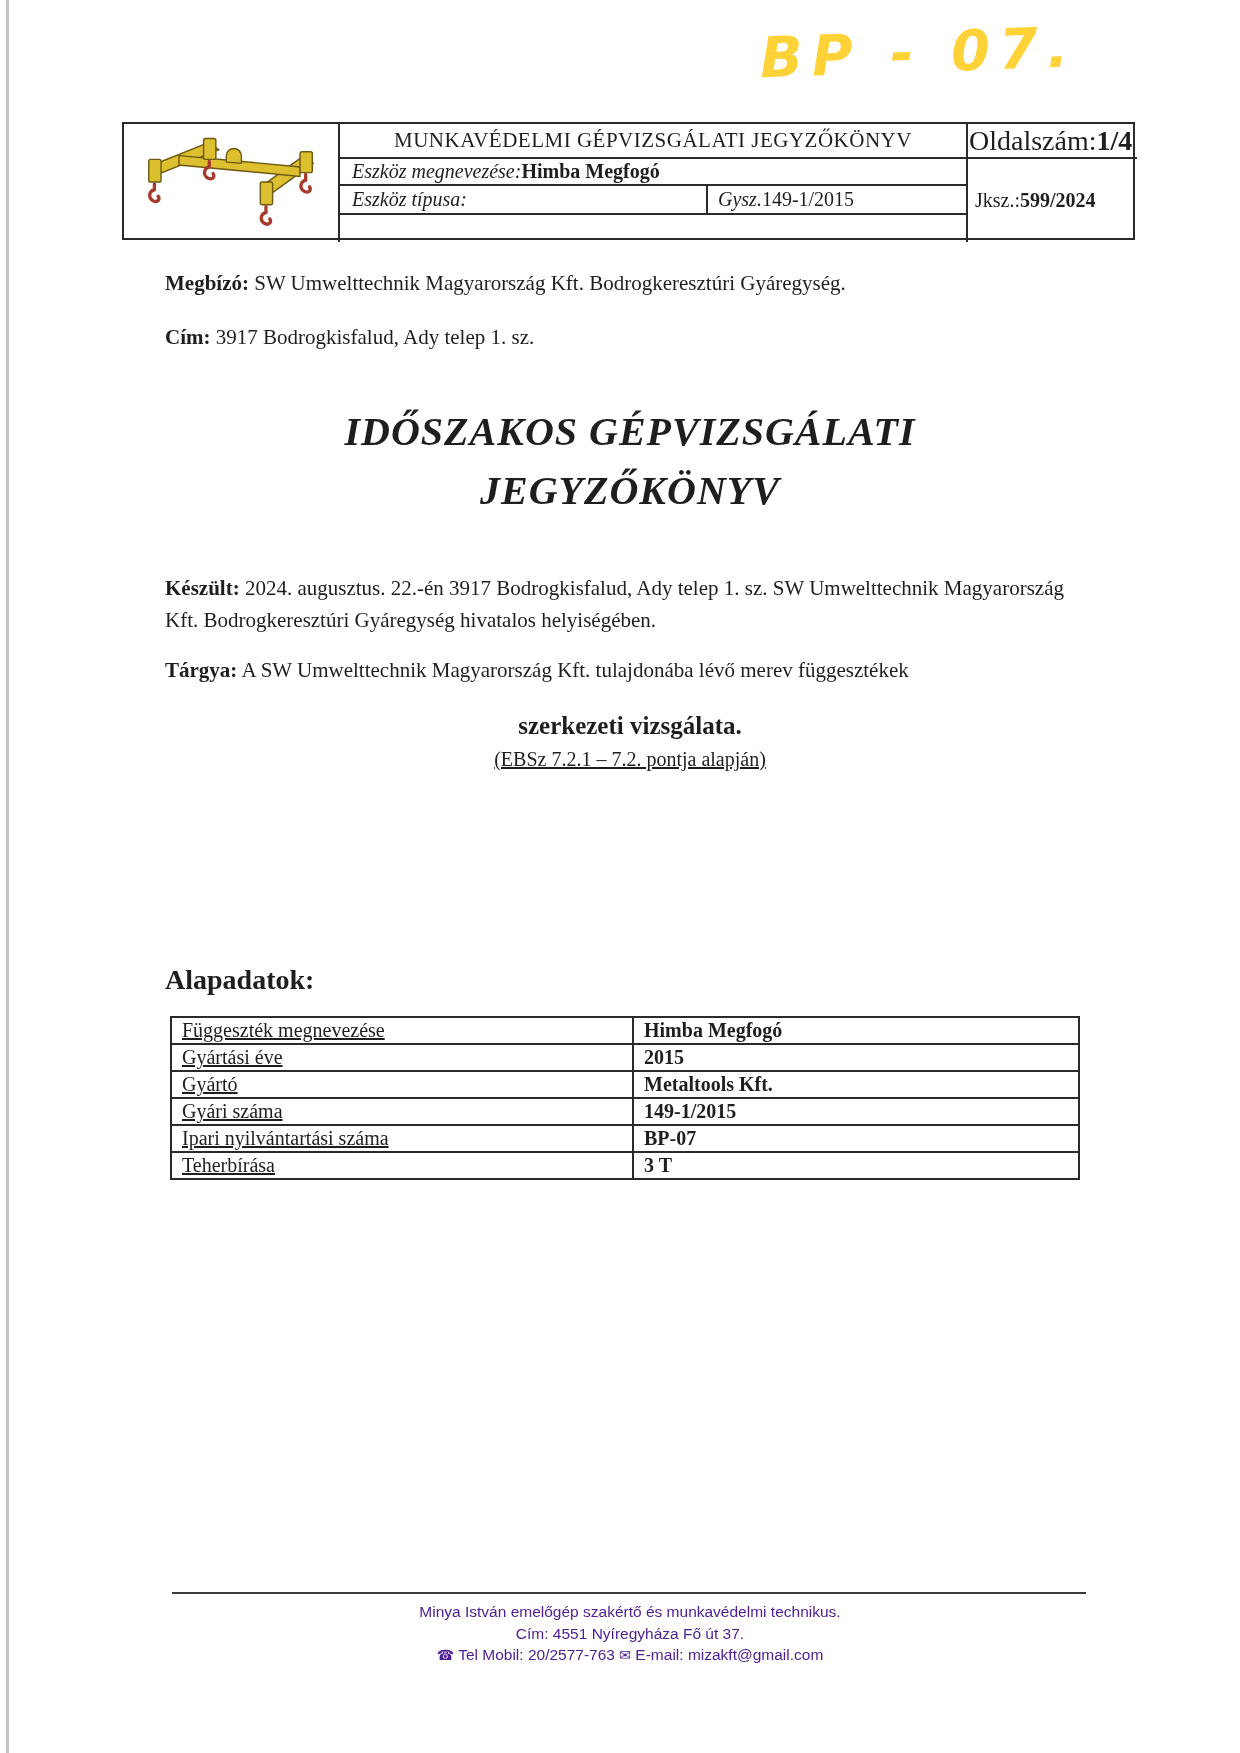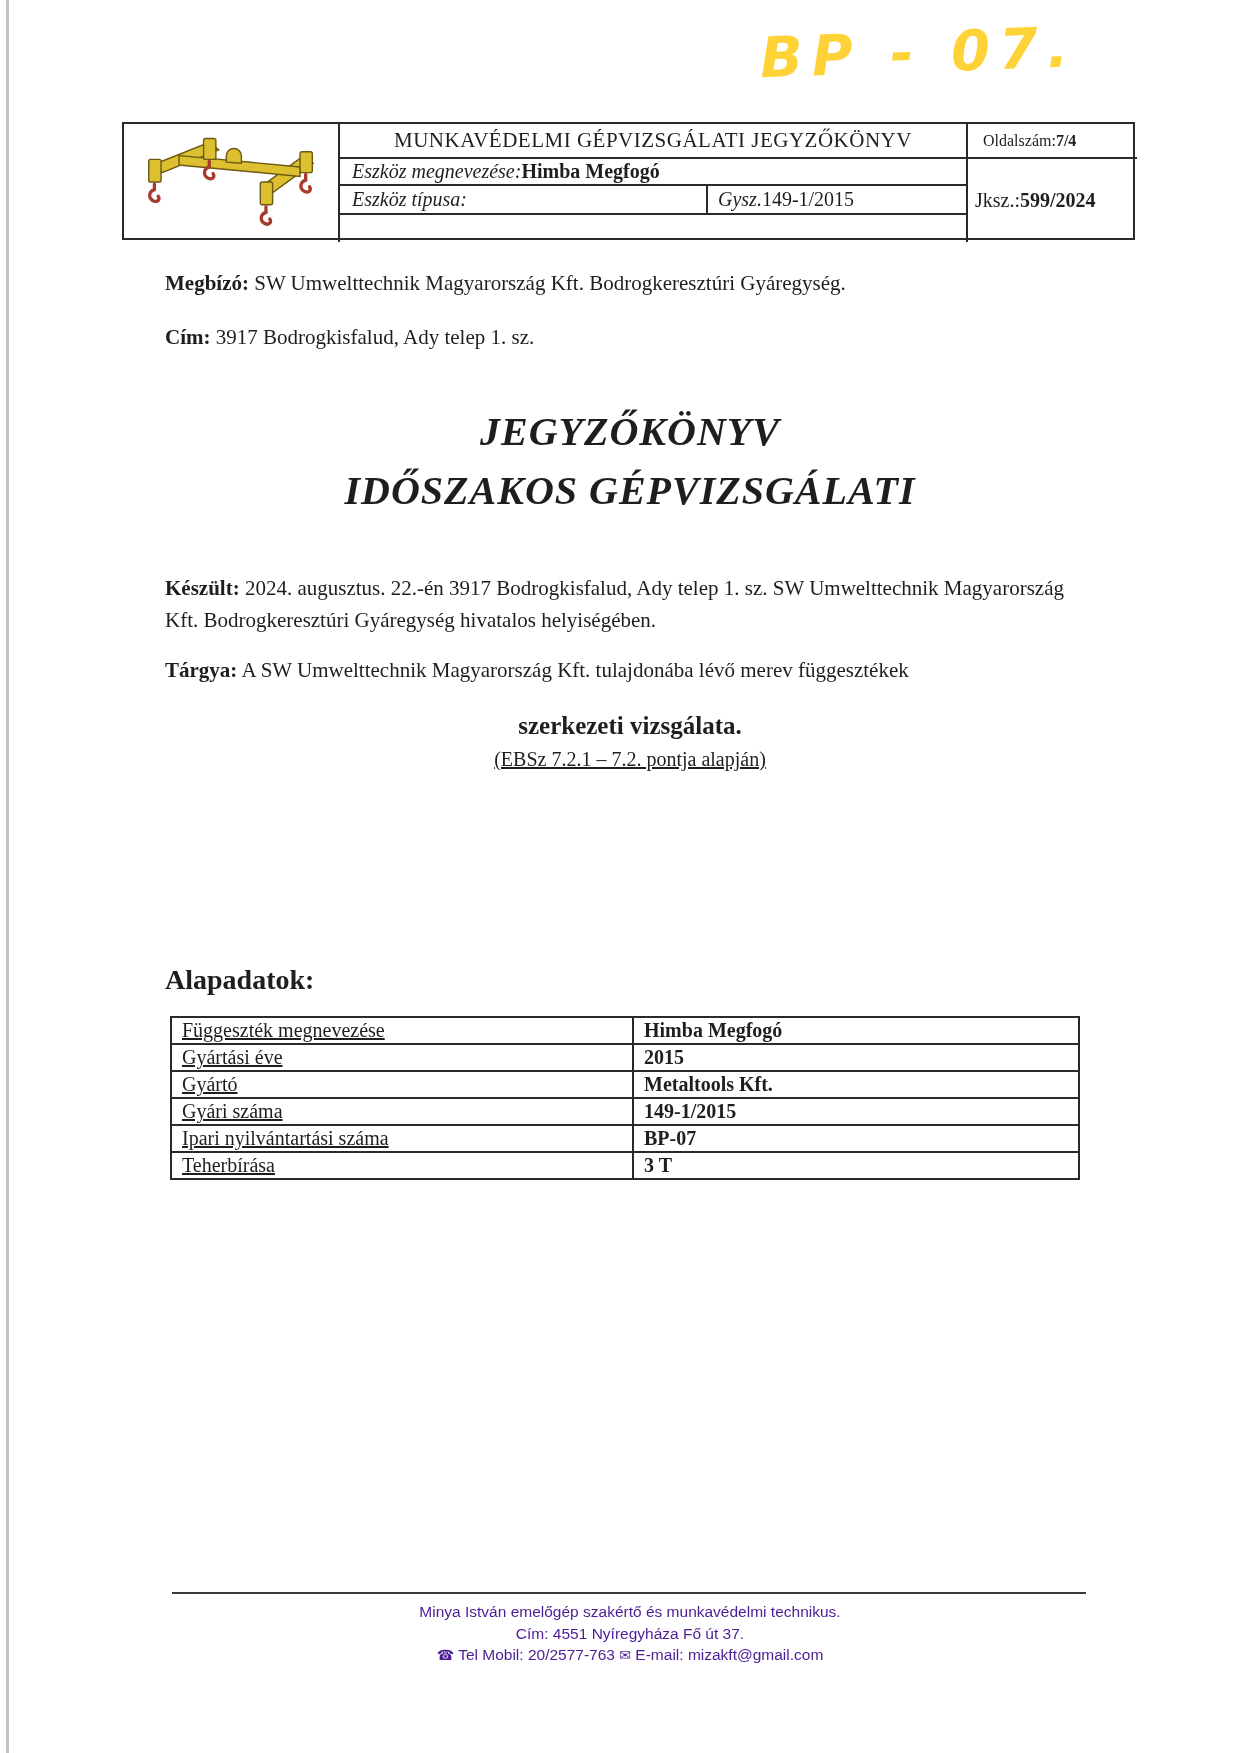--- a/index.html
+++ b/index.html
@@ -19,21 +19,21 @@
   }
   
   .header-table{
     position:absolute;left:122px;top:122px;width:1013px;height:118px;
     display:grid;grid-template-columns:216px 626px 171px;grid-template-rows:35px 27px 29px 27px;
     border:2px solid #2a2a2a;box-sizing:border-box;font-size:20px;
   }
   .header-table .cell{box-sizing:border-box;display:flex;align-items:center;overflow:hidden;white-space:nowrap;}
   .ht-img{grid-column:1;grid-row:1/5;border-right:2px solid #2a2a2a;justify-content:center;align-items:center;display:flex;}
   .ht-title{grid-column:2;grid-row:1;border-bottom:2px solid #2a2a2a;justify-content:center;font-size:21px;letter-spacing:.5px;}
-  .ht-page{grid-column:3;grid-row:1;border-bottom:2px solid #2a2a2a;border-left:2px solid #2a2a2a;padding-left:15px;font-size:16px;}
+  .ht-page{grid-column:3;grid-row:1;border-bottom:2px solid #2a2a2a;border-left:2px solid #2a2a2a;padding-left:1px;font-size:28px;}
   .ht-name{grid-column:2;grid-row:2;border-bottom:2px solid #2a2a2a;padding-left:12px;}
   .ht-jksz{grid-column:3;grid-row:2/5;border-left:2px solid #2a2a2a;padding-left:7px;font-size:20px;}
   .ht-row3{grid-column:2;grid-row:3;border-bottom:2px solid #2a2a2a;display:grid;grid-template-columns:366px 260px;}
   .ht-type{padding-left:12px;display:flex;align-items:center;box-sizing:border-box;}
   .ht-gysz{border-left:2px solid #2a2a2a;padding-left:10px;display:flex;align-items:center;box-sizing:border-box;}
   .ht-inspector{grid-column:2;grid-row:4;padding-left:12px;}
   .lbl-italic{font-style:italic;}
   .val-bold{font-weight:bold;}
   
   .line{position:absolute;left:165px;font-size:21px;white-space:nowrap;}
@@ -94,21 +94,21 @@
           <path d="M184 46 l0 6 c-6 2 -7 9 -1 12 c5 2 7 -2 5 -5"></path>
           <path d="M142 80 l0 6 c-6 2 -7 9 -1 12 c5 2 7 -2 5 -5"></path>
         </g>
       </svg>
     </div>
 
     <div class="cell ht-title">MUNKAVÉDELMI GÉPVIZSGÁLATI JEGYZŐKÖNYV</div>
 
     <div class="cell ht-page">
         <span>Oldalszám:</span>
-        <span class="val-bold">7/4</span>
+        <span class="val-bold">1/4</span>
       </div>
 
     <div class="cell ht-name">
         <span class="lbl-italic">Eszköz megnevezése:</span>
       <span class="val-bold">Himba Megfogó</span>
       </div>
 
     <div class="cell ht-jksz">
         <span>Jksz.:</span>
         <span class="val-bold">599/2024</span>
@@ -126,22 +126,22 @@
 
   </div>
 
   <div class="line client-line"><span class="val-bold">Megbízó:</span>
     <span>SW Umwelttechnik Magyarország Kft. Bodrogkeresztúri Gyáregység.</span></div>
 
   <div class="line address-line"><span class="val-bold">Cím:</span>
     <span>3917 Bodrogkisfalud, Ady telep 1. sz.</span></div>
 
   <div class="centered main-title">
+    <div>IDŐSZAKOS GÉPVIZSGÁLATI</div>
     <div>JEGYZŐKÖNYV</div>
-    <div>IDŐSZAKOS GÉPVIZSGÁLATI</div>
   </div>
 
   <div class="para made-para"><span class="val-bold">Készült:</span>
     <span>2024. augusztus. 22.-én 3917 Bodrogkisfalud, Ady telep 1. sz. SW Umwelttechnik Magyarország Kft. Bodrogkeresztúri Gyáregység hivatalos helyiségében.</span></div>
 
   <div class="para subject-para"><span class="val-bold">Tárgya:</span>
     <span>A SW Umwelttechnik Magyarország Kft. tulajdonába lévő merev függesztékek</span></div>
 
   <div class="centered subject-emphasis">szerkezeti vizsgálata.</div>
   <div class="centered subject-reference">(EBSz 7.2.1 – 7.2. pontja alapján)</div>

